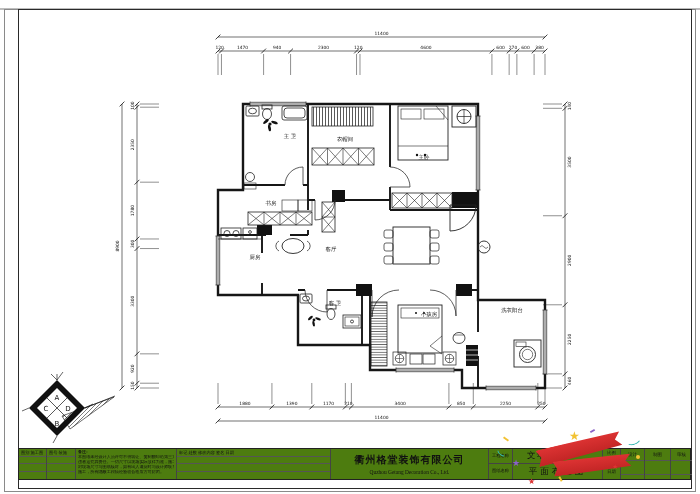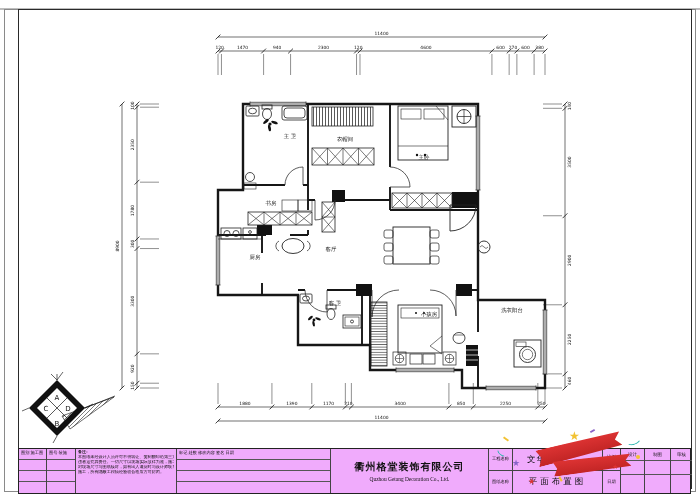--- a/index.html
+++ b/index.html
@@ -5,21 +5,21 @@
   html,body{margin:0;padding:0;background:#e8e8e8;}
   .page{position:relative;width:700px;height:494px;background:#ffffff;overflow:hidden;
         font-family:"Liberation Sans","DejaVu Sans",sans-serif;color:#111;}
   .edge-top{position:absolute;left:0;top:8px;width:700px;height:2px;background:#bdbdbd;}
   .outer-frame{position:absolute;left:4px;top:9px;width:692px;height:483px;border:1px solid #8a8a8a;box-sizing:border-box;}
   .inner-frame{position:absolute;left:18px;top:9px;width:674px;height:480px;border:1px solid #2a2a2a;box-sizing:border-box;}
   svg.plansvg{position:absolute;left:0;top:0;}
   svg.plansvg text{font-family:"DejaVu Sans","Liberation Sans",sans-serif;fill:#111;}
 
   
-  .tb{position:absolute;left:18px;top:448px;width:673px;height:46px;border:1px solid #222;box-sizing:border-box;background:#f0abfc;}
+  .tb{position:absolute;left:18px;top:448px;width:673px;height:32px;border:1px solid #222;box-sizing:border-box;background:#4d7c0f;}
   .tb .cell{position:absolute;top:0;height:100%;border-right:1px solid #444;box-sizing:border-box;}
   .row4{position:relative;width:100%;height:25%;border-bottom:1px solid #555;box-sizing:border-box;}
   .row4:last-child{border-bottom:none;}
   .t4{font-size:4.2px;line-height:5px;}
   .hdr{padding:1px 1px 0 2px;white-space:nowrap;overflow:hidden;}
   .notes{padding:1px 2px;}
   .notes .nl{font-size:4.1px;line-height:4.9px;white-space:nowrap;overflow:hidden;}
   .company{display:flex;flex-direction:column;align-items:center;justify-content:center;}
   .company .cn{font-size:10px;font-weight:bold;letter-spacing:1px;white-space:nowrap;}
   .company .en{font-size:5.4px;margin-top:2px;font-family:"Liberation Serif","DejaVu Serif",serif;white-space:nowrap;}

